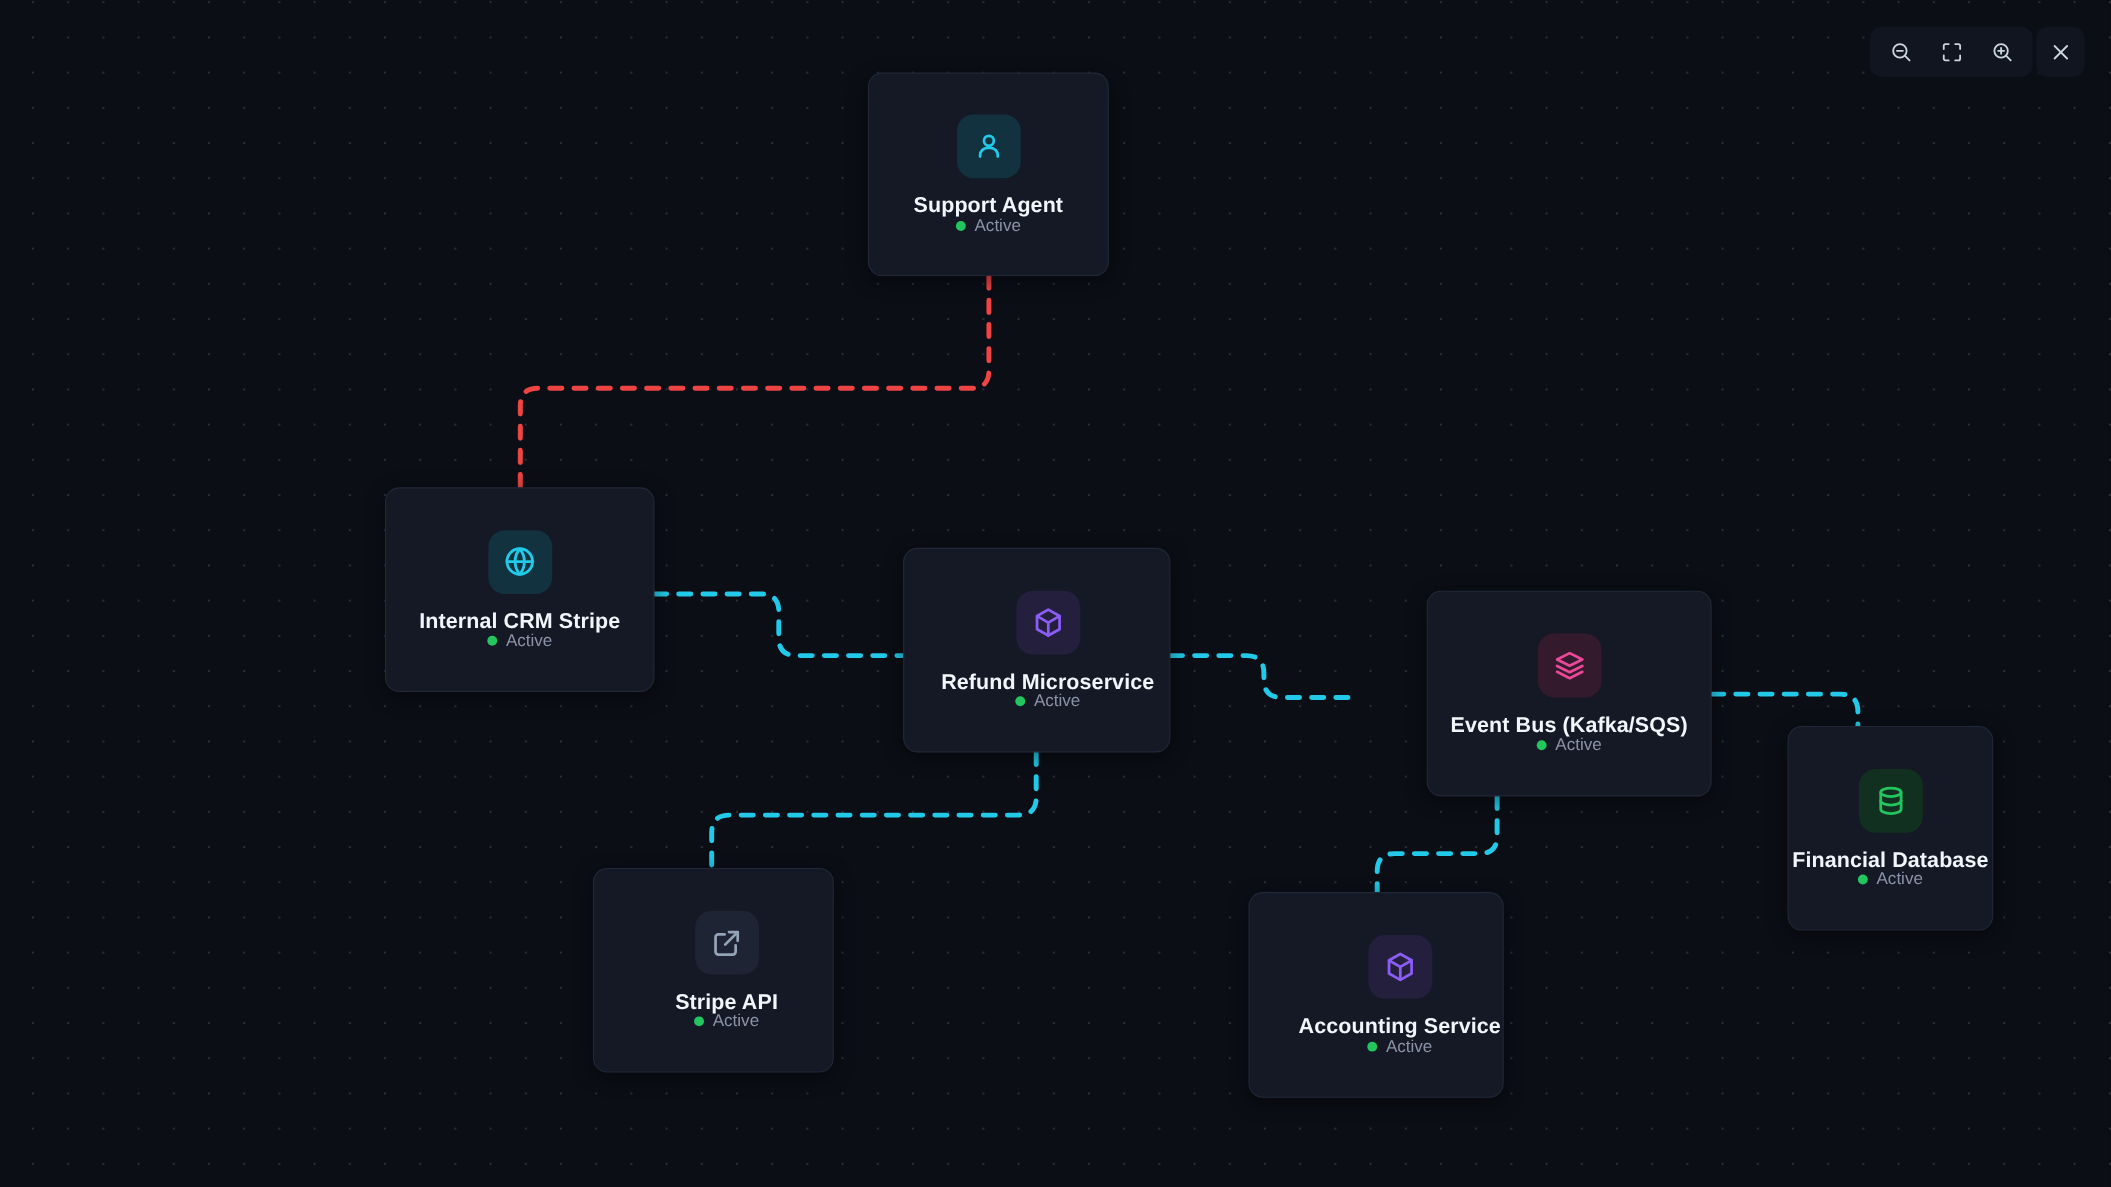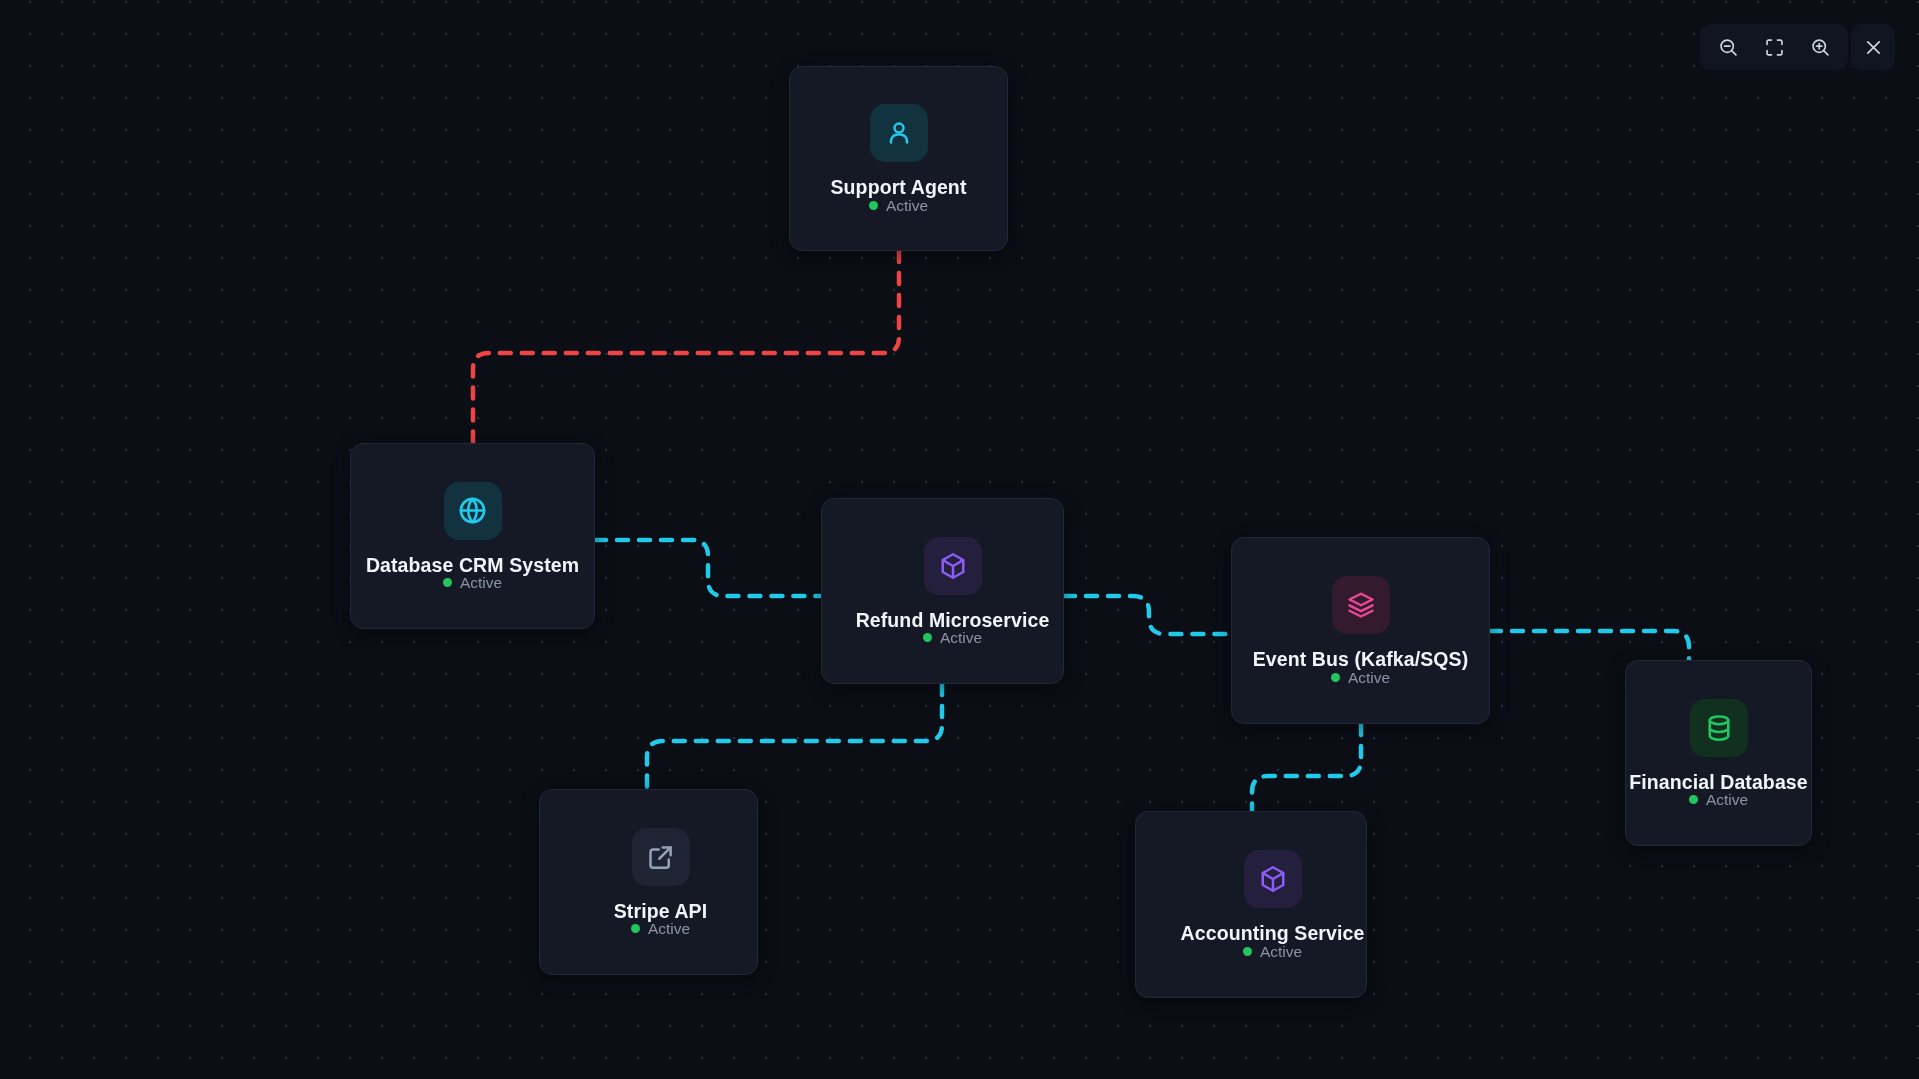--- a/index.html
+++ b/index.html
@@ -107,21 +107,21 @@
   </div>
 
   <div class="node" style="left:350px; top:443px; width:245px; height:186px;">
     <div class="icon-tile" style="background:#123240;">
       <svg width="31" height="31" viewBox="0 0 24 24" fill="none" stroke="#22c9e8" stroke-width="2" stroke-linecap="round" stroke-linejoin="round">
         <circle cx="12" cy="12" r="9"></circle>
         <line x1="3" y1="12" x2="21" y2="12"></line>
         <path d="M12 3a14 14 0 0 1 0 18a14 14 0 0 1 0-18z"></path>
       </svg>
     </div>
-    <div class="node-title">Database CRM System</div>
+    <div class="node-title">Internal CRM Stripe</div>
     <div class="node-status">
       <span class="status-dot"></span>
       <span class="status-text">Active</span>
     </div>
   </div>
 
   <div class="node" style="left:821px; top:498px; width:243px; height:186px;padding-left:20px;">
     <div class="icon-tile" style="background:#241f3d;">
       <svg width="30" height="30" viewBox="0 0 24 24" fill="none" stroke="#8b5cf6" stroke-width="2" stroke-linecap="round" stroke-linejoin="round">
         <path d="M12 2.6 3.8 7.2v9.6L12 21.4l8.2-4.6V7.2z"></path>
@@ -129,21 +129,21 @@
         <line x1="12" y1="12" x2="12" y2="21.4"></line>
       </svg>
     </div>
     <div class="node-title">Refund Microservice</div>
     <div class="node-status">
       <span class="status-dot"></span>
       <span class="status-text">Active</span>
     </div>
   </div>
 
-  <div class="node" style="left:1231px; top:537px; width:259px; height:187px;">
+  <div class="node" style="left:1297px; top:537px; width:259px; height:187px;">
     <div class="icon-tile" style="background:#331a2c;">
       <svg width="30" height="30" viewBox="0 0 24 24" fill="none" stroke="#ec4899" stroke-width="2" stroke-linecap="round" stroke-linejoin="round">
         <path d="M12 3 2.8 7.6 12 12.2l9.2-4.6z"></path>
         <path d="M2.8 12.3 12 16.9l9.2-4.6"></path>
         <path d="M2.8 16.6 12 21.2l9.2-4.6"></path>
       </svg>
     </div>
     <div class="node-title">Event Bus (Kafka/SQS)</div>
     <div class="node-status">
       <span class="status-dot"></span>

